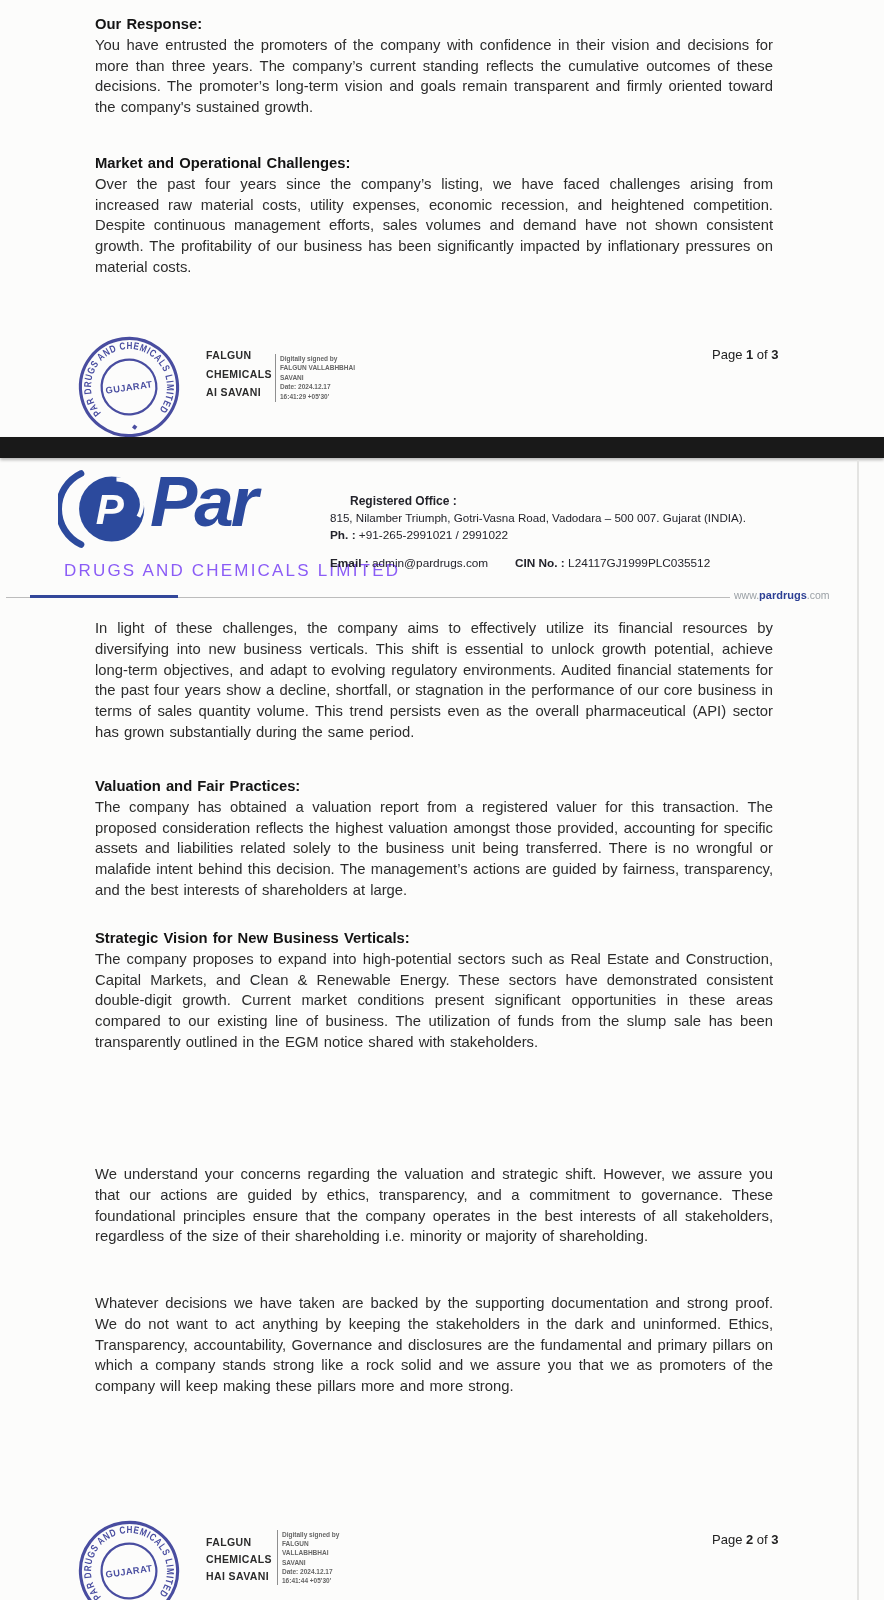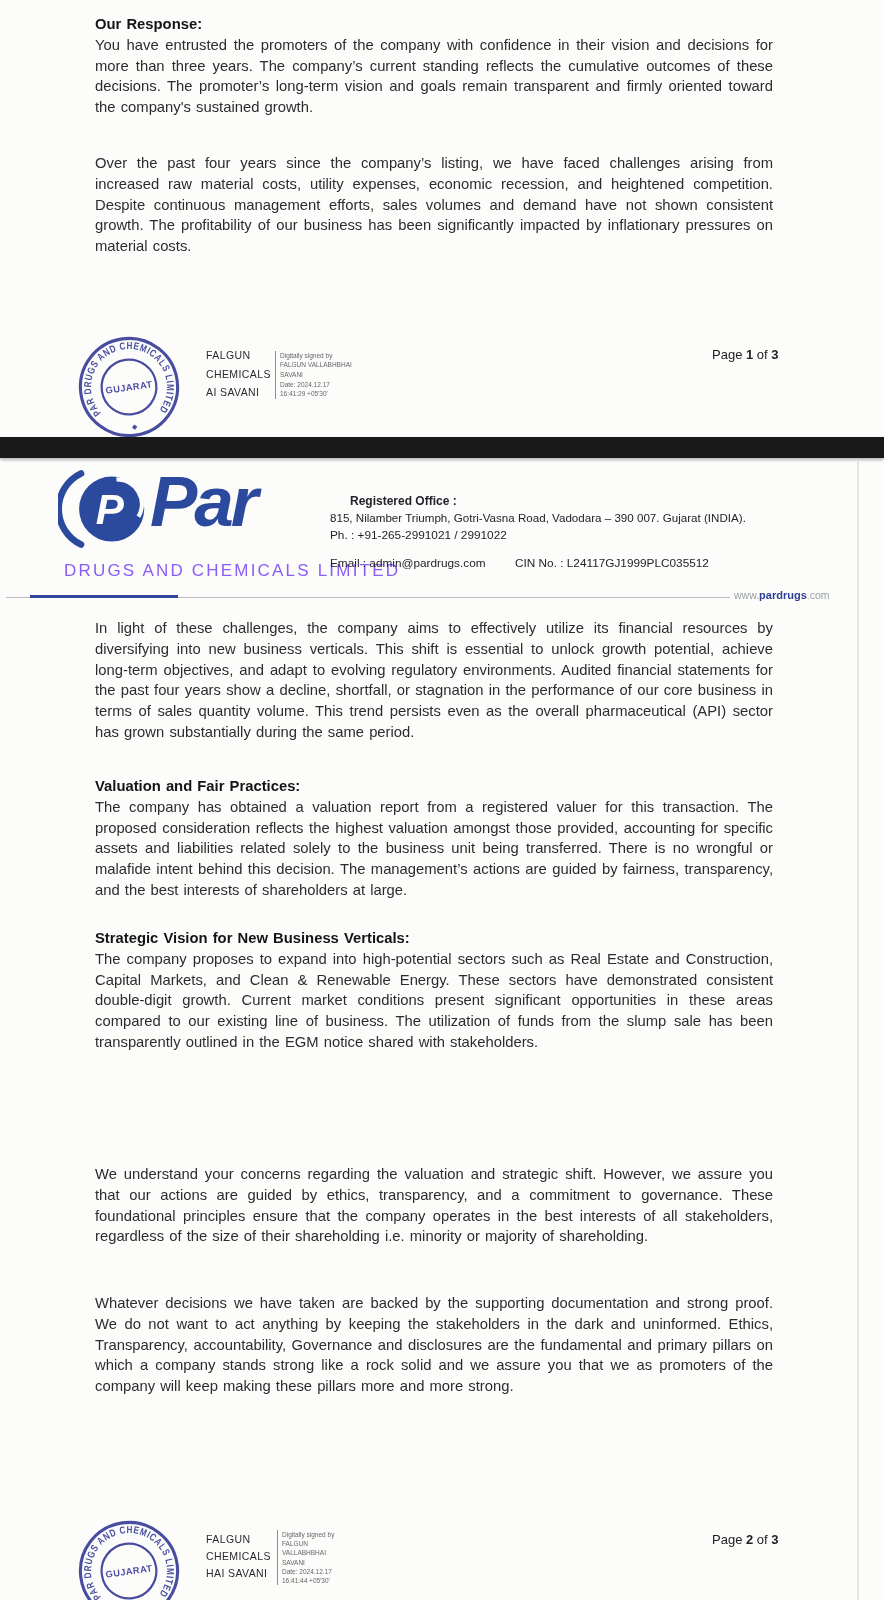--- a/index.html
+++ b/index.html
@@ -10,21 +10,21 @@
   }
   
   .sec{position:absolute;left:95px;width:678px;font-size:14.8px;line-height:20.8px;
        color:#2c2c2c;text-align:justify;word-spacing:1px;}
   .sec .h{font-weight:700;color:#141414;text-align:left;}
   .sec p{margin:0;}
   
   .stamp{position:absolute;width:106px;height:106px;color:#3a3f99;opacity:.92;}
   .stamp text{font-family:"Liberation Sans",sans-serif;}
   
-  .sig{position:absolute;display:flex;align-items:center;}
+  .sig{position:absolute;display:flex;align-items:flex-end;font-weight:bold;}
   .sig-name{font-size:10.5px;line-height:18.5px;color:#2b2b2b;letter-spacing:.4px;width:66px;}
   .sig2 .sig-name{line-height:17px;width:68px;}
   .sig-cert{font-size:6.5px;line-height:9.6px;color:#666;border-left:1px solid #8f8f8f;
             padding-left:4px;margin-left:3px;margin-top:2px;}
   .sig2 .sig-cert{line-height:9.2px;}
   
   .pglabel{position:absolute;left:712px;font-size:13px;color:#222;}
   .pglabel b{font-weight:700;}
   
   .bar{position:absolute;left:0;top:437px;width:884px;height:21px;background:#191919;
@@ -33,39 +33,40 @@
   .logo-mark{position:absolute;left:58px;top:468px;width:92px;height:84px;}
   .logo-word{position:absolute;left:150px;top:462px;font-size:71px;font-weight:700;
              font-style:italic;color:#2c4a9d;letter-spacing:-3px;line-height:80px;}
   .logo-sub{position:absolute;left:64px;top:553px;font-size:17px;letter-spacing:2.2px;
             color:#8b5cf6;margin-top:8px;}
   .ro{position:absolute;color:#23232b;}
   .ro-label{left:330px;top:494px;font-size:12px;font-weight:700;margin-left:20px;}
   .ro-address{left:330px;top:511px;font-size:11.6px;}
   .ro-phone{left:330px;top:528px;font-size:11.8px;}
   .ro-row2{left:330px;top:556px;font-size:11.8px;width:440px;}
-  .ro b{font-weight:400;}
+  .ro b{font-weight:700;}
   .cin{position:absolute;left:185px;top:0;white-space:nowrap;}
   .divider{position:absolute;top:597px;left:6px;width:724px;height:1px;background:#bcbcbc;}
   .divider-blue{position:absolute;top:595px;left:30px;width:148px;height:3px;background:#33479a;}
   .website{position:absolute;top:589px;left:734px;font-size:10.5px;color:#9aa0a5;white-space:nowrap;}
   .website b{color:#2c3f94;font-weight:700;font-size:11px;}
   .edge{position:absolute;left:857px;top:460px;width:2px;height:1140px;background:#e4e4e2;}
 </style>
 </head>
 <body>
 
 <div id="page">
 
   <section class="sec" style="top:14px">
     <div class="h">Our Response:</div>
     <p>You have entrusted the promoters of the company with confidence in their vision and decisions for more than three years. The company’s current standing reflects the cumulative outcomes of these decisions. The promoter’s long-term vision and goals remain transparent and firmly oriented toward the company's sustained growth.</p>
   </section>
 
   <section class="sec" style="top:153px">
+    <div class="h">Market and Operational Challenges:</div>
     <p>Over the past four years since the company’s listing, we have faced challenges arising from increased raw material costs, utility expenses, economic recession, and heightened competition. Despite continuous management efforts, sales volumes and demand have not shown consistent growth. The profitability of our business has been significantly impacted by inflationary pressures on material costs.</p>
   </section>
 
   <svg class="stamp" style="left:76px;top:334px" viewBox="0 0 120 120">
     <g transform="rotate(-8 60 60)">
       <circle cx="60" cy="60" r="55" fill="none" stroke="currentColor" stroke-width="3.5"></circle>
       <circle cx="60" cy="60" r="31" fill="none" stroke="currentColor" stroke-width="2.5"></circle>
       <defs>
           <path id="ring1" d="M 24.8,84.7 A 43,43 0 1 1 84.7,95.2" fill="none"></path>
         </defs>
@@ -101,21 +102,21 @@
   <svg class="logo-mark" viewBox="0 0 96 86">
     <path d="M 24,5 A 41,41 0 0 0 24,79" fill="none" stroke="#2c4a9d" stroke-width="7" stroke-linecap="round"></path>
     <circle cx="56" cy="42" r="34" fill="#2c4a9d"></circle>
     <path d="M 61,11 A 26,26 0 0 1 84,50" fill="none" stroke="#fcfcfb" stroke-width="4.5"></path>
     <text x="54" y="58" text-anchor="middle" font-size="44" font-weight="bold" font-style="italic" fill="#fcfcfb">P</text>
   </svg>
   <div class="logo-word">Par</div>
   <div class="logo-sub">DRUGS AND CHEMICALS LIMITED</div>
 
   <div class="ro ro-label">Registered Office :</div>
-  <div class="ro ro-address">815, Nilamber Triumph, Gotri-Vasna Road, Vadodara – 390 007. Gujarat (INDIA).</div>
+  <div class="ro ro-address">815, Nilamber Triumph, Gotri-Vasna Road, Vadodara – 500 007. Gujarat (INDIA).</div>
   <div class="ro ro-phone">
     <b>Ph. : </b><span>+91-265-2991021 / 2991022</span>
   </div>
   <div class="ro ro-row2">
     <b>Email : </b><span>admin@pardrugs.com</span>
     <span class="cin">
       <b>CIN No. : </b><span>L24117GJ1999PLC035512</span>
     </span>
   </div>
 

